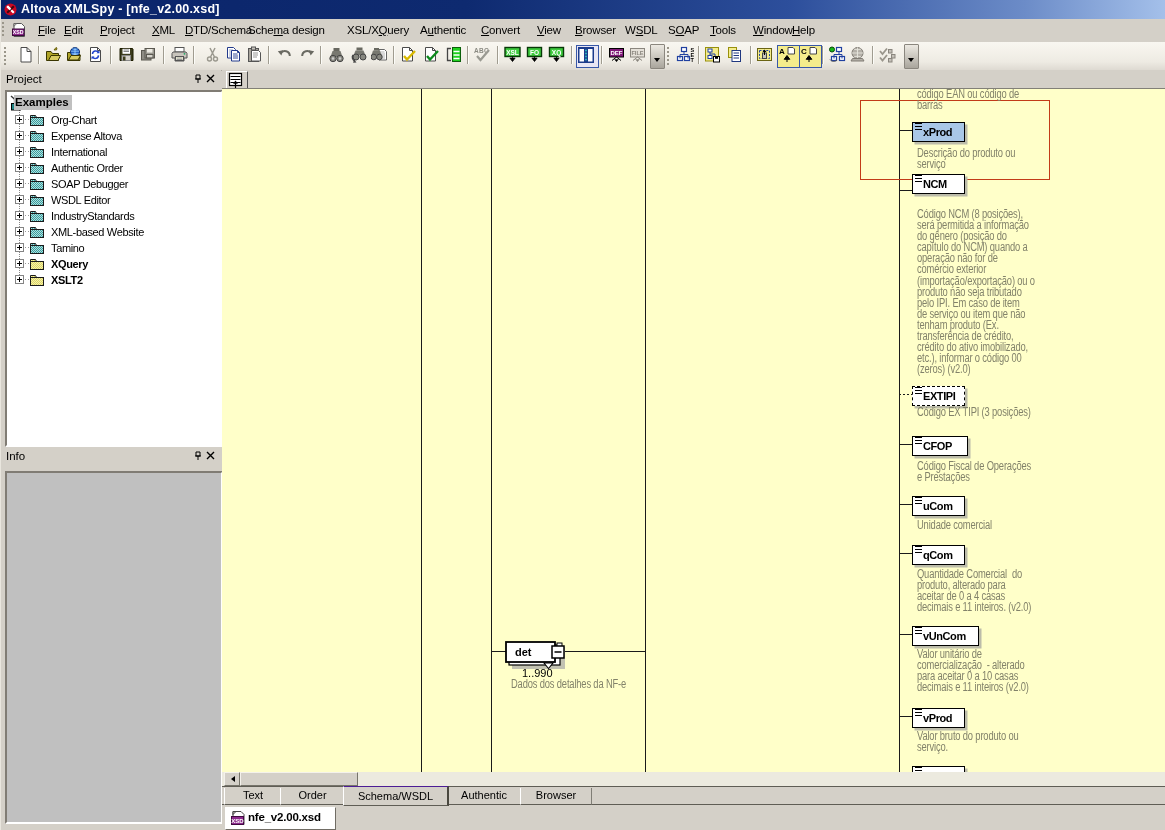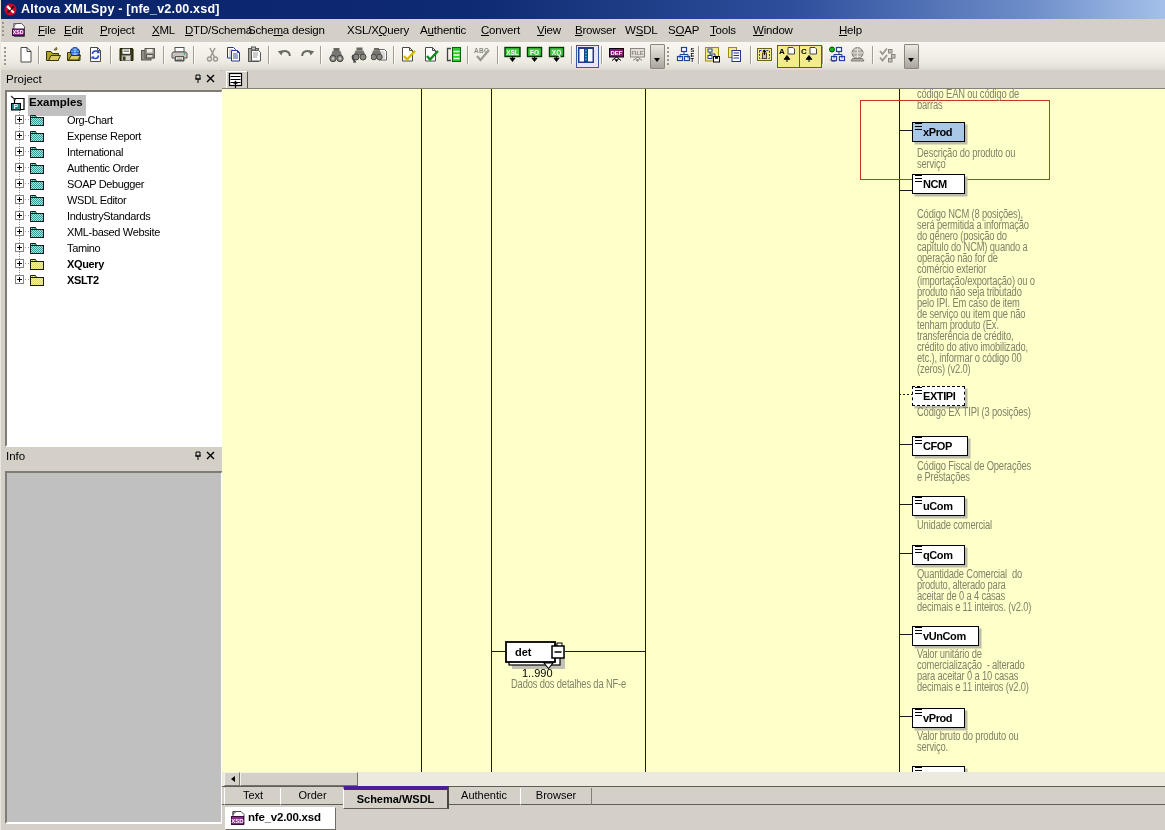--- a/index.html
+++ b/index.html
@@ -19,21 +19,21 @@
 .ic svg{display:block}
 .drop{position:absolute;top:2px;width:13px;height:23px;background:linear-gradient(#ece9e2,#a9a59c);border:1px solid #8a867e;border-radius:1px}
 .drop:after{content:"";position:absolute;left:2.5px;bottom:3px;border:3px solid transparent;border-top:4px solid #000}
 
 .hdr{left:0;width:221px;height:18px;background:#d4d0c8}
 .hdr .cap{position:absolute;left:6px;top:3px;font-size:11.5px;color:#000}
 .sunk{border-top:2px solid #807c74;border-left:2px solid #807c74;border-right:2px solid #fff;border-bottom:2px solid #fff}
 #tree{left:5px;top:90px;width:214px;height:353px;background:#fff;overflow:hidden}
 #info{left:5px;top:471px;width:214px;height:349px;background:#c0c0c0}
 .trow{position:absolute;left:0;width:210px;height:16px;font-size:11px}
-.trow .lbl{position:absolute;left:60px;top:2px;white-space:nowrap;letter-spacing:-0.35px}
+.trow .lbl{position:absolute;left:44px;top:2px;white-space:nowrap;letter-spacing:-0.35px}
 .trow .hd{position:absolute;left:18px;top:7px;width:8px;height:1px;background-image:linear-gradient(90deg,#9a9a9a 1px,transparent 1px);background-size:3px 1px}
 .plus{position:absolute;left:8px;top:3px;width:9px;height:9px;box-sizing:border-box;background:#fff;border:1px solid #848484}
 .plus:before{content:"";position:absolute;left:1px;top:3px;width:5px;height:1px;background:#000}
 .plus:after{content:"";position:absolute;left:3px;top:1px;width:1px;height:5px;background:#000}
 .fold{position:absolute;left:22px;top:1px;width:16px;height:13px}
 
 #sbar{left:222px;top:70px;width:943px;height:18px;background:#d4d0c8}
 #sbtn{position:absolute;left:4px;top:1px;width:20px;height:20px;background:#d4d0c8;border:1px solid;border-color:#fff #505050 #505050 #fff}
 #canvas{left:222px;top:88px;width:943px;height:683px;background:#ffffc9;overflow:hidden;border-top:1px solid #828078;border-bottom:1px solid #9a968c}
 .vl{position:absolute;top:0;width:1px;height:684px;background:#1a1a1a}
@@ -79,21 +79,21 @@
  <span style="left:248px">Sche<u>m</u>a design</span>
  <span style="left:347px">XSL/X<u>Q</u>uery</span>
  <span style="left:420px">A<u>u</u>thentic</span>
  <span style="left:481px"><u>C</u>onvert</span>
  <span style="left:537px"><u>V</u>iew</span>
  <span style="left:575px"><u>B</u>rowser</span>
  <span style="left:625px">W<u>S</u>DL</span>
  <span style="left:668px">S<u>O</u>AP</span>
  <span style="left:710px"><u>T</u>ools</span>
  <span style="left:753px"><u>W</u>indow</span>
- <span style="left:839px"><u>H</u>elp</span>
+ <span style="left:792px"><u>H</u>elp</span>
 </div>
 
 <div class="a" id="tbar">
  <div class="grip" style="left:4px;top:5px;height:18px"></div>
  <div class="ic" style="left:17px">
       <svg width="17" height="17">
         <path d="M4 1.5h6l4 4V16H4z" fill="#fff" stroke="#4a4a4a"></path>
         <path d="M10 1.5v4h4" fill="none" stroke="#4a4a4a"></path>
       </svg>
     </div>
@@ -404,38 +404,38 @@
         </pattern>
  </defs>
     </svg>
  <div class="a" style="left:12px;top:18px;width:1px;height:170px;background-image:linear-gradient(#888 1px,transparent 1px);background-size:1px 2px"></div>
  <svg class="a" style="left:3px;top:3px" width="17" height="16">
       <path d="M4.5 3.5h9.5v11h-9.5z" fill="#fff" stroke="#000" stroke-width="1.2"></path>
       <path d="M1 1l4.5 4" stroke="#333" stroke-width="1.3"></path>
       <rect x="1.5" y="8.5" width="9" height="6.5" fill="#1f8585" stroke="#000"></rect>
       <text x="6" y="14" font-size="6.5" font-weight="bold" fill="#fff" text-anchor="middle" font-family="Liberation Sans">P</text>
     </svg>
- <div class="a" style="left:21px;top:3px;height:14px;background:#c0c0c0;font-size:11.5px;font-weight:bold;padding:1px 3px 6px 1px">Examples</div>
+ <div class="a" style="left:7px;top:3px;height:14px;background:#c0c0c0;font-size:11.5px;font-weight:bold;padding:1px 3px 0 1px">Examples</div>
  <div class="trow" style="top:20px">
       <div class="plus"></div>
       <i class="hd"></i>
       <svg class="fold" width="16" height="14">
         <path d="M1.5 4.5v-2h5l1 2" fill="url(#tc)" stroke="#1a1a1a"></path>
         <rect x="1.5" y="4.5" width="13" height="8" fill="url(#tc)" stroke="#1a1a1a"></rect>
       </svg>
       <div class="lbl">Org-Chart</div>
     </div>
  <div class="trow" style="top:36px">
       <div class="plus"></div>
       <i class="hd"></i>
       <svg class="fold" width="16" height="14">
         <path d="M1.5 4.5v-2h5l1 2" fill="url(#tc)" stroke="#1a1a1a"></path>
         <rect x="1.5" y="4.5" width="13" height="8" fill="url(#tc)" stroke="#1a1a1a"></rect>
       </svg>
-      <div class="lbl">Expense Report</div>
+      <div class="lbl">Expense Altova</div>
     </div>
  <div class="trow" style="top:52px">
       <div class="plus"></div>
       <i class="hd"></i>
       <svg class="fold" width="16" height="14">
         <path d="M1.5 4.5v-2h5l1 2" fill="url(#tc)" stroke="#1a1a1a"></path>
         <rect x="1.5" y="4.5" width="13" height="8" fill="url(#tc)" stroke="#1a1a1a"></rect>
       </svg>
       <div class="lbl">International</div>
     </div>
@@ -603,21 +603,21 @@
 <div class="a" id="hscr">
  <div class="a" style="left:2px;top:0;width:16px;height:14px;box-sizing:border-box;background:#d4d0c8;border:1px solid;border-color:#f4f2ec #76746a #76746a #f4f2ec">
       <div style="position:absolute;left:3px;top:2.5px;border:3.5px solid transparent;border-right:4.5px solid #000"></div>
     </div>
  <div class="a" style="left:18px;top:0;width:118px;height:14px;box-sizing:border-box;background:#d4d0c8;border:1px solid;border-color:#f4f2ec #76746a #76746a #f4f2ec"></div>
 </div>
 
 <div class="a" id="tabs">
  <div class="tab" style="left:2px;width:56px;line-height:15px">Text</div>
  <div class="tab" style="left:58px;width:63px;line-height:15px">Order</div>
- <div class="tab" style="left:121px;top:-1px;height:18px;width:103px;font-weight:bold;line-height:18px;border-top:4px solid #4c1d95;border-right:2px solid #4a483f;z-index:3">Schema/WSDL</div>
+ <div class="tab" style="left:121px;top:-1px;height:18px;width:103px;font-weight:normal;line-height:18px;border-top:1px solid #4c1d95;border-right:2px solid #4a483f;z-index:3">Schema/WSDL</div>
  <div class="tab" style="left:224px;width:74px;line-height:15px">Authentic</div>
  <div class="tab" style="left:298px;width:70px;line-height:15px">Browser</div>
 </div>
 
 <div class="a" id="ftabs">
  <div id="ftab">
   <svg class="a" style="left:4px;top:2px" width="16" height="16" viewBox="0 0 16 16">
         <path d="M3 1.5h8l3 3v10h-11z" fill="#fff" stroke="#444"></path>
         <path d="M3 1.5l3 0l-3 3z" fill="#d4d0c8" stroke="#444"></path>
         <rect x="1.5" y="6.5" width="12" height="8" fill="#8d2a8d" stroke="#400a40"></rect>

